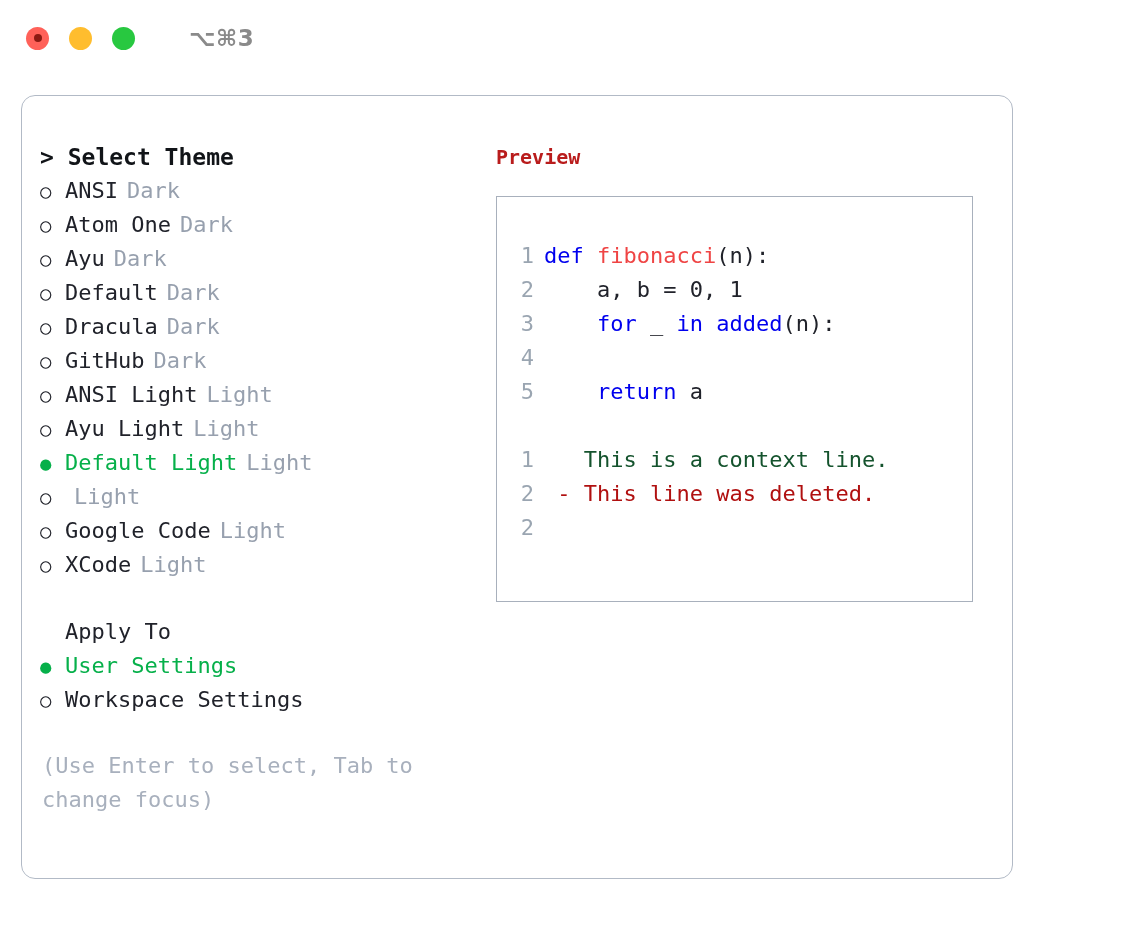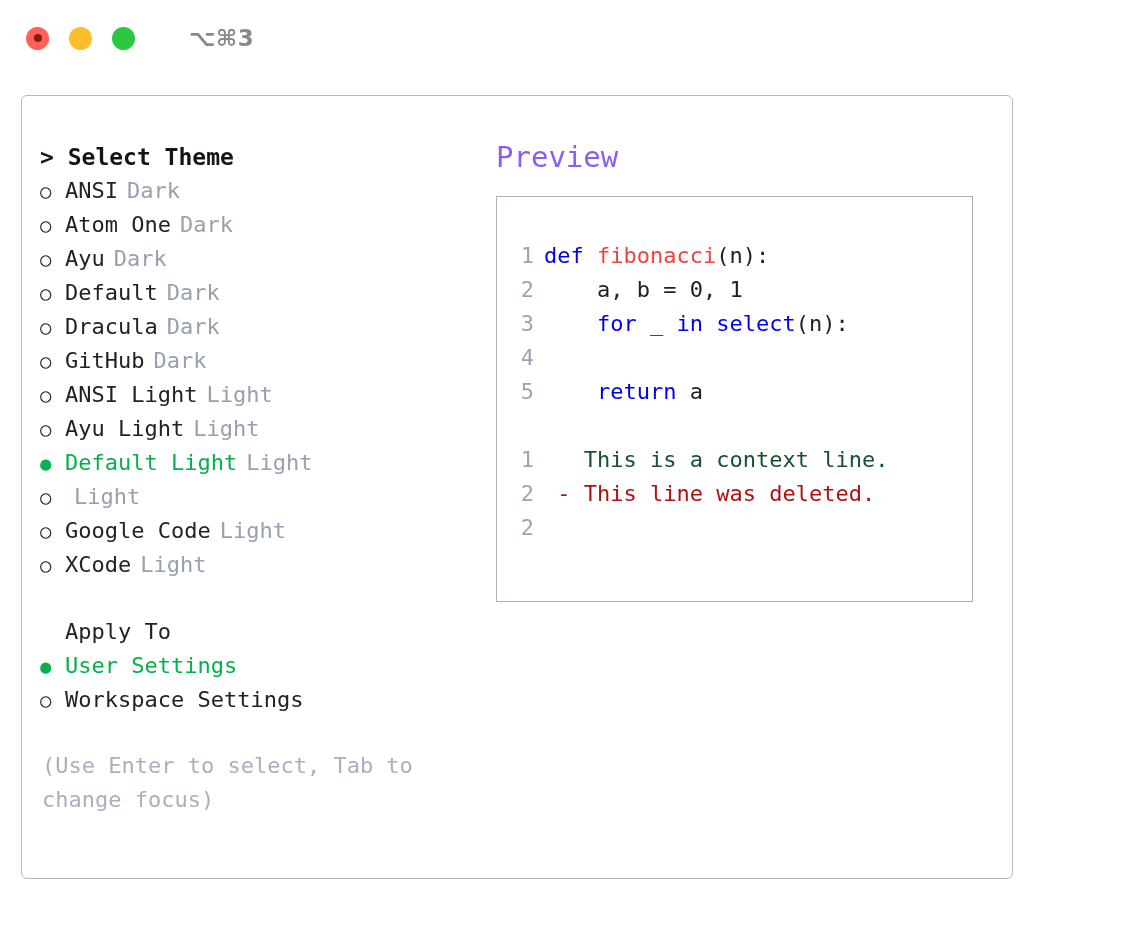--- a/index.html
+++ b/index.html
@@ -66,21 +66,21 @@
   }
 
   
   .panel {
     position: absolute;
     left: 21px;
     top: 95px;
     width: 992px;
     height: 784px;
     border: 1.5px solid #b2bac6;
-    border-radius: 6px;
+    border-radius: 14px;
     box-sizing: border-box;
     background: #ffffff;
   }
 
   .columns {
     display: flex;
     padding: 44px 0 0 0;
   }
   .col-left  { width: 465px; padding-left: 18px; box-sizing: border-box; }
   .col-right { flex: 1; padding-left: 9px; box-sizing: border-box; }
@@ -133,23 +133,23 @@
     margin-top: 32px;
     margin-left: 2px;
     font-size: 22px;
     line-height: 34px;
     color: #a8b0bd;
     width: 420px;
   }
 
   
   .preview-title {
-    font-size: 29px;
-    font-weight: 400;
-    color: #8b5cf6;
+    font-size: 20px;
+    font-weight: 700;
+    color: #b91c1c;
     line-height: 34px;
     white-space: pre;
   }
   .preview-box {
     margin-top: 22px;
     width: 477px;
     height: 406px;
     border: 1.5px solid #a8b0bc;
     box-sizing: border-box;
     background: #ffffff;
@@ -224,21 +224,21 @@
 
         <div class="hint">(Use Enter to select, Tab to change focus)</div>
       </div>
 
       <div class="col-right">
         <div class="preview-title">Preview</div>
         <div class="preview-box">
           <div id="code-block">
               <div class="code-line"><span class="lineno">1</span><span class="code-text"><span class="tok-kw">def </span><span class="tok-fn">fibonacci</span><span class="tok-plain">(n):</span></span></div>
               <div class="code-line"><span class="lineno">2</span><span class="code-text"><span class="tok-plain">    a, b = 0, 1</span></span></div>
-              <div class="code-line"><span class="lineno">3</span><span class="code-text"><span class="tok-plain">    </span><span class="tok-kw">for</span><span class="tok-plain"> _ </span><span class="tok-kw">in</span><span class="tok-plain"> </span><span class="tok-kw">select</span><span class="tok-plain">(n):</span></span></div>
+              <div class="code-line"><span class="lineno">3</span><span class="code-text"><span class="tok-plain">    </span><span class="tok-kw">for</span><span class="tok-plain"> _ </span><span class="tok-kw">in</span><span class="tok-plain"> </span><span class="tok-kw">added</span><span class="tok-plain">(n):</span></span></div>
               <div class="code-line"><span class="lineno">4</span></div>
               <div class="code-line"><span class="lineno">5</span><span class="code-text"><span class="tok-plain">    </span><span class="tok-kw">return</span><span class="tok-plain"> a</span></span></div>
             </div>
           <div class="diff-gap"></div>
           <div id="diff-block">
               <div class="code-line"><span class="lineno">1</span><span class="diff-ctx">   This is a context line.</span></div>
               <div class="code-line"><span class="lineno">2</span><span class="diff-del"> - This line was deleted.</span></div>
               <div class="code-line"><span class="lineno">2</span></div>
             </div>
         </div>

